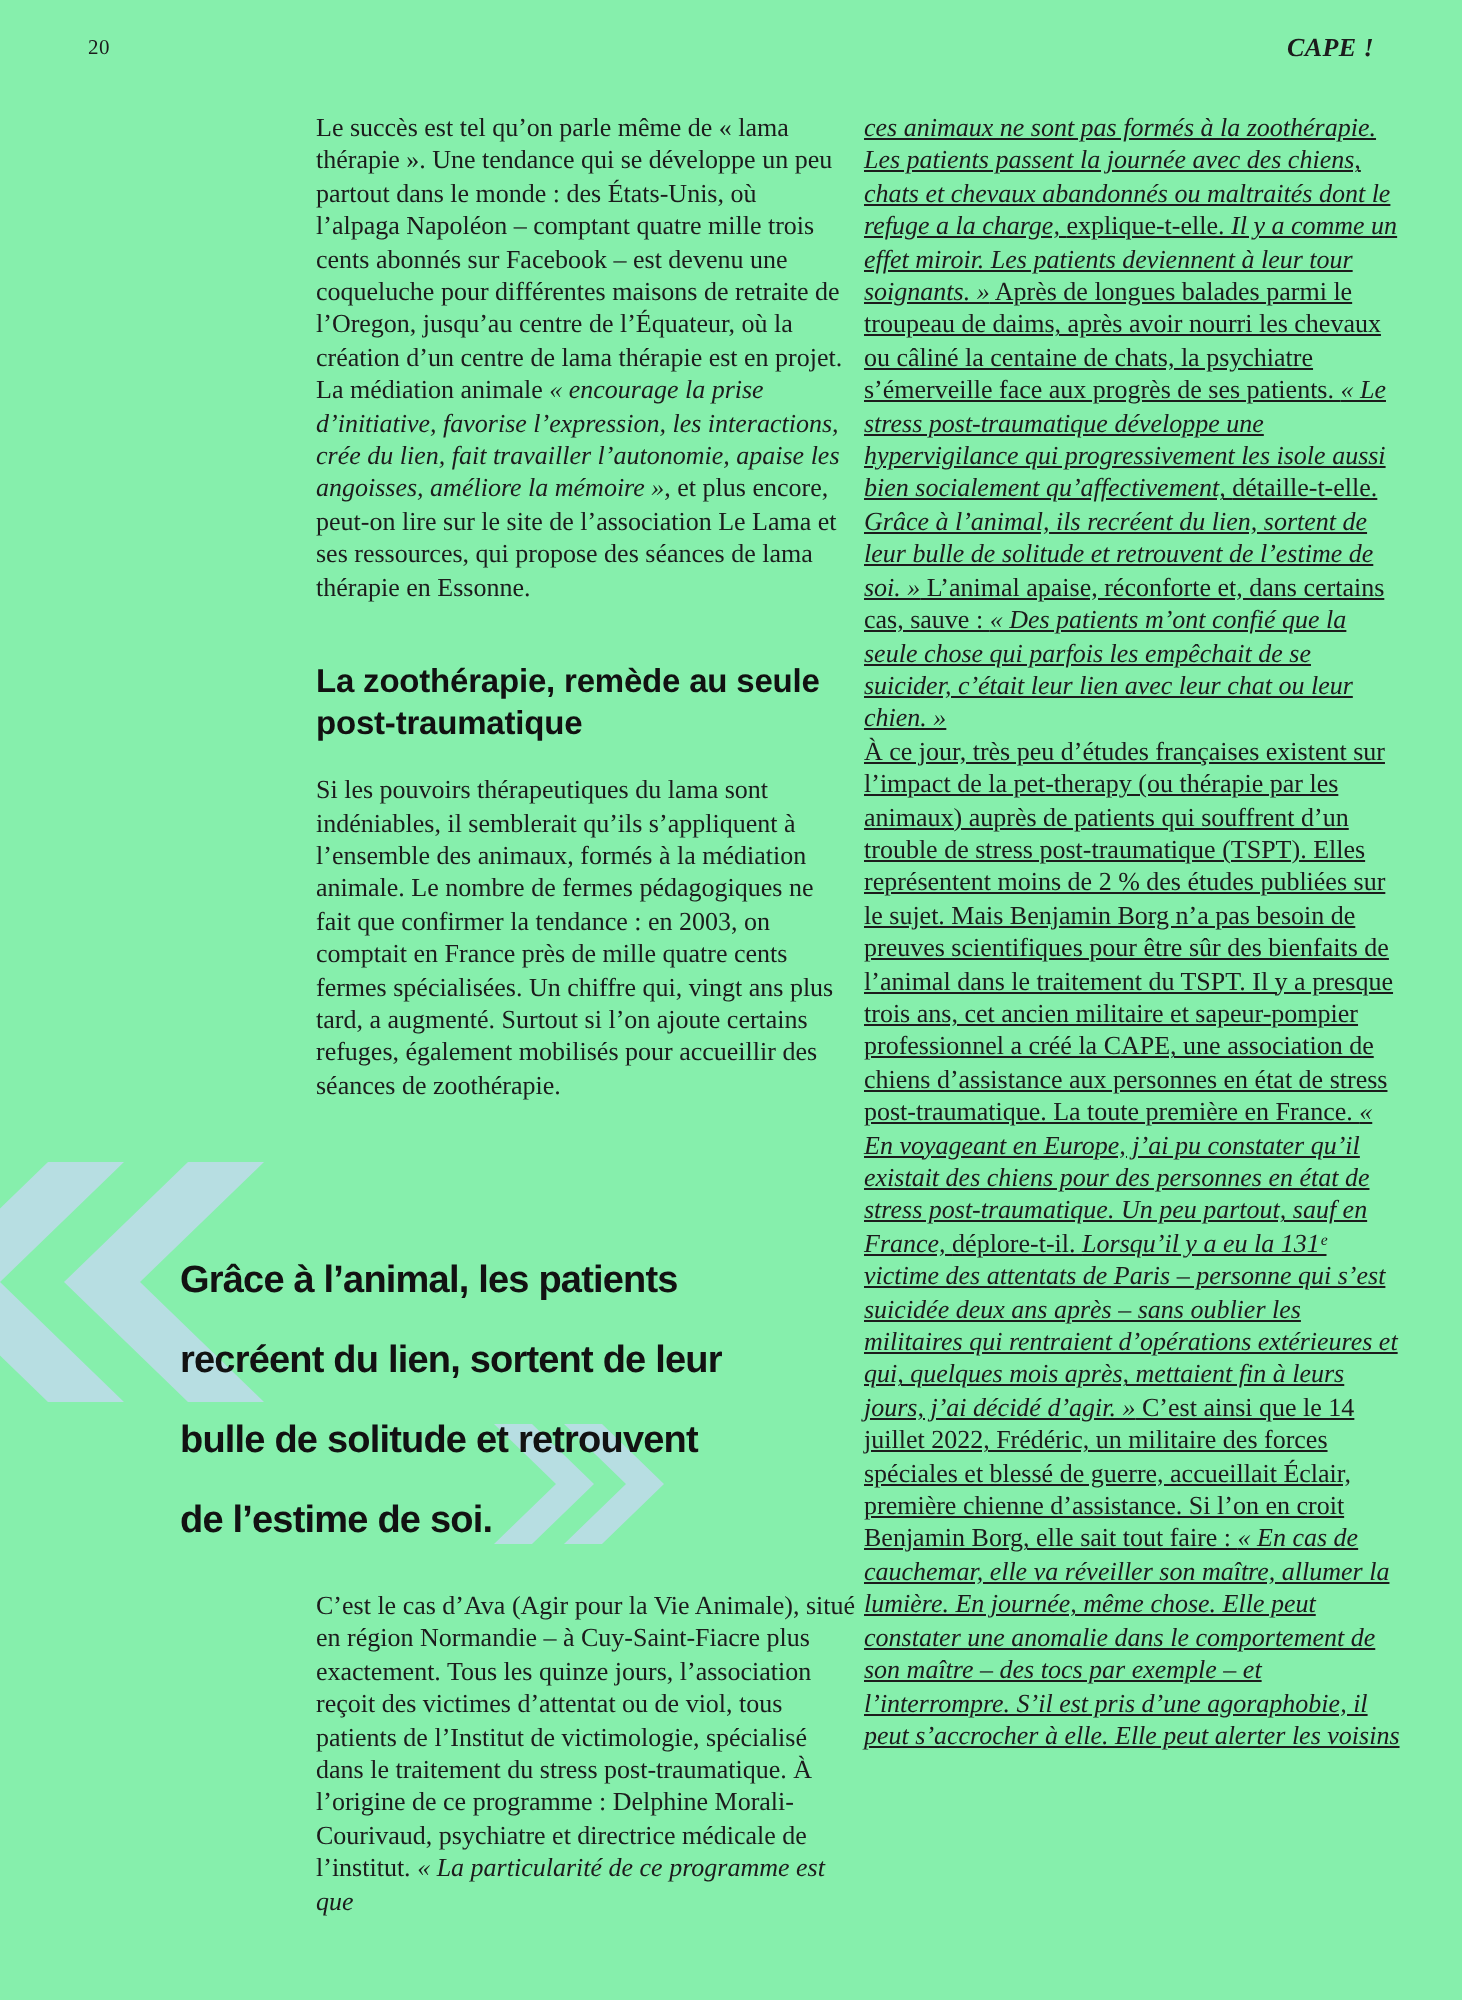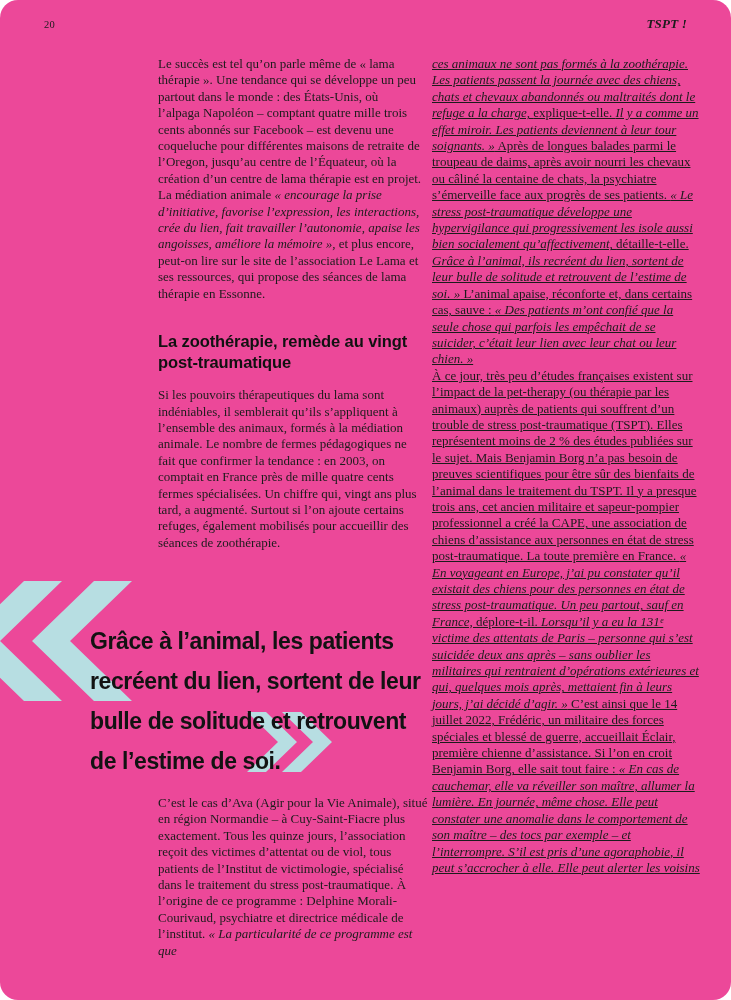--- a/index.html
+++ b/index.html
@@ -1,57 +1,57 @@
 <!DOCTYPE html>
 <html lang="fr" style="--accent: #b7dee2; --text: #1c1c1c;"><head>
 <meta charset="utf-8">
 <style>
   html,body { margin:0; padding:0; background:#fff; }
   .page {
     position:relative; width:731px; height:1000px; margin:0 auto;
-    background:#ec4899; overflow:hidden;
-    font-family:"Liberation Serif", serif; color:var(--text,#1c1c1c);border-radius:18px;
+    background:#86efac; overflow:hidden;
+    font-family:"Liberation Serif", serif; color:var(--text,#1c1c1c);
   }
   .page-number { position:absolute; left:44px; top:19px; font-size:10.5px; letter-spacing:0.2px; }
   .folio { position:absolute; right:44px; top:16px; font-size:13px; font-weight:700; font-style:italic; letter-spacing:0.2px; }
   .col { position:absolute; font-size:13px; line-height:16.4px; text-rendering:optimizeLegibility; }
   .col-left { left:158px; top:56px; width:265px; }
   .col-right { left:432px; top:56px; width:270px;text-decoration:underline; }
   .col-left-bottom { left:158px; top:795px; width:270px; }
   .body-p { margin:0; }
   .seg-italic { font-style:italic; }
   .col-heading {
     font-family:"Liberation Sans", sans-serif; font-weight:700;
     font-size:16.5px; line-height:21px; letter-spacing:-0.1px;
     margin:29px 0 14px 0; color:#111111;
   }
   .col-heading:first-child { margin-top:0; }
   .pullquote {
     position:absolute; left:90px; top:621px; width:max-content;
     font-family:"Liberation Sans", sans-serif; font-weight:700;
-    font-size:23px; line-height:40px; letter-spacing:-0.4px;
+    font-size:19px; line-height:40px; letter-spacing:-0.4px;
     white-space:pre-line; color:#121212; z-index:2;
   }
   .quote-mark { position:absolute; z-index:1; }
   .quote-open { left:-38px; top:581px; width:170px; height:120px; }
   .quote-close { left:247px; top:712px; width:85px; height:60px; }
   .quote-mark svg { display:block; width:100%; height:100%; }
   .quote-mark polygon { fill:var(--accent,#b7dee2); }
 </style>
 </head>
 <body>
 
 <div class="page">
 
   <div class="page-number">20</div>
-  <div class="folio">TSPT !</div>
+  <div class="folio">CAPE !</div>
 
   <div class="col col-left">
       <p class="body-p"><span class="seg-regular">Le succès est tel qu’on parle même de « lama thérapie ». Une tendance qui se développe un peu partout dans le monde : des États-Unis, où l’alpaga Napoléon – comptant quatre mille trois cents abonnés sur Facebook – est devenu une coqueluche pour différentes maisons de retraite de l’Oregon, jusqu’au centre de l’Équateur, où la création d’un centre de lama thérapie est en projet. La médiation animale </span><span class="seg-italic">« encourage la prise d’initiative, favorise l’expression, les interactions, crée du lien, fait travailler l’autonomie, apaise les angoisses, améliore la mémoire »</span><span class="seg-regular">, et plus encore, peut-on lire sur le site de l’association Le Lama et ses ressources, qui propose des séances de lama thérapie en Essonne.</span></p>
-      <h2 class="col-heading">La zoothérapie, remède au vingt post-traumatique</h2>
+      <h2 class="col-heading">La zoothérapie, remède au seule post-traumatique</h2>
       <p class="body-p"><span class="seg-regular">Si les pouvoirs thérapeutiques du lama sont indéniables, il semblerait qu’ils s’appliquent à l’ensemble des animaux, formés à la médiation animale. Le nombre de fermes pédagogiques ne fait que confirmer la tendance : en 2003, on comptait en France près de mille quatre cents fermes spécialisées. Un chiffre qui, vingt ans plus tard, a augmenté. Surtout si l’on ajoute certains refuges, également mobilisés pour accueillir des séances de zoothérapie.</span></p>
     </div>
 
   <div class="col col-right">
       <p class="body-p"><span class="seg-italic">ces animaux ne sont pas formés à la zoothérapie. Les patients passent la journée avec des chiens, chats et chevaux abandonnés ou maltraités dont le refuge a la charge, </span><span class="seg-regular">explique-t-elle. </span><span class="seg-italic">Il y a comme un effet miroir. Les patients deviennent à leur tour soignants. »</span><span class="seg-regular"> Après de longues balades parmi le troupeau de daims, après avoir nourri les chevaux ou câliné la centaine de chats, la psychiatre s’émerveille face aux progrès de ses patients. </span><span class="seg-italic">« Le stress post-traumatique développe une hypervigilance qui progressivement les isole aussi bien socialement qu’affectivement, </span><span class="seg-regular">détaille-t-elle. </span><span class="seg-italic">Grâce à l’animal, ils recréent du lien, sortent de leur bulle de solitude et retrouvent de l’estime de soi. »</span><span class="seg-regular"> L’animal apaise, réconforte et, dans certains cas, sauve : </span><span class="seg-italic">« Des patients m’ont confié que la seule chose qui parfois les empêchait de se suicider, c’était leur lien avec leur chat ou leur chien. »</span></p>
       <p class="body-p"><span class="seg-regular">À ce jour, très peu d’études françaises existent sur l’impact de la pet-therapy (ou thérapie par les animaux) auprès de patients qui souffrent d’un trouble de stress post-traumatique (TSPT). Elles représentent moins de 2 % des études publiées sur le sujet. Mais Benjamin Borg n’a pas besoin de preuves scientifiques pour être sûr des bienfaits de l’animal dans le traitement du TSPT. Il y a presque trois ans, cet ancien militaire et sapeur-pompier professionnel a créé la CAPE, une association de chiens d’assistance aux personnes en état de stress post-traumatique. La toute première en France. </span><span class="seg-italic">« En voyageant en Europe, j’ai pu constater qu’il existait des chiens pour des personnes en état de stress post-traumatique. Un peu partout, sauf en France, </span><span class="seg-regular">déplore-t-il. </span><span class="seg-italic">Lorsqu’il y a eu la 131ᵉ victime des attentats de Paris – personne qui s’est suicidée deux ans après – sans oublier les militaires qui rentraient d’opérations extérieures et qui, quelques mois après, mettaient fin à leurs jours, j’ai décidé d’agir. »</span><span class="seg-regular"> C’est ainsi que le 14 juillet 2022, Frédéric, un militaire des forces spéciales et blessé de guerre, accueillait Éclair, première chienne d’assistance. Si l’on en croit Benjamin Borg, elle sait tout faire : </span><span class="seg-italic">« En cas de cauchemar, elle va réveiller son maître, allumer la lumière. En journée, même chose. Elle peut constater une anomalie dans le comportement de son maître – des tocs par exemple – et l’interrompre. S’il est pris d’une agoraphobie, il peut s’accrocher à elle. Elle peut alerter les voisins</span></p>
     </div>
 
   <div class="quote-mark quote-open">
     <svg viewBox="0 0 170 120" preserveAspectRatio="none" aria-hidden="true">

